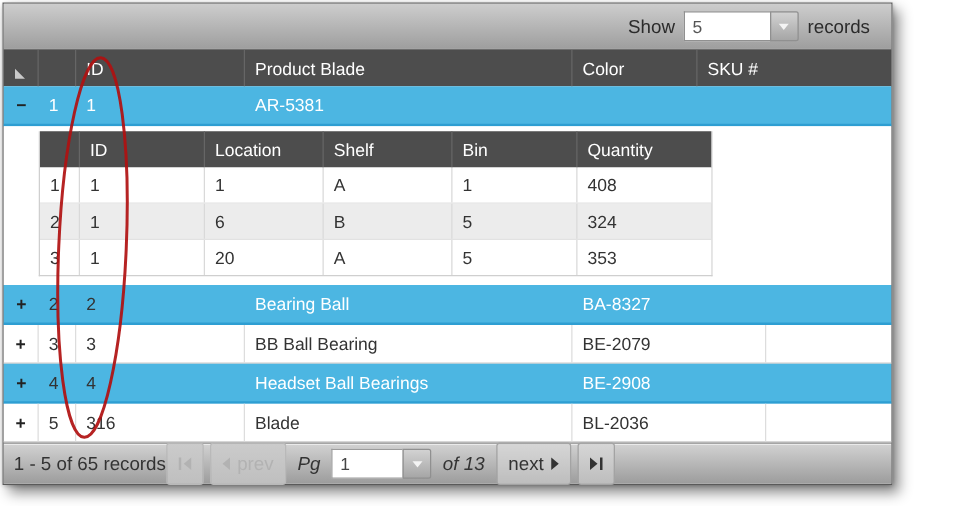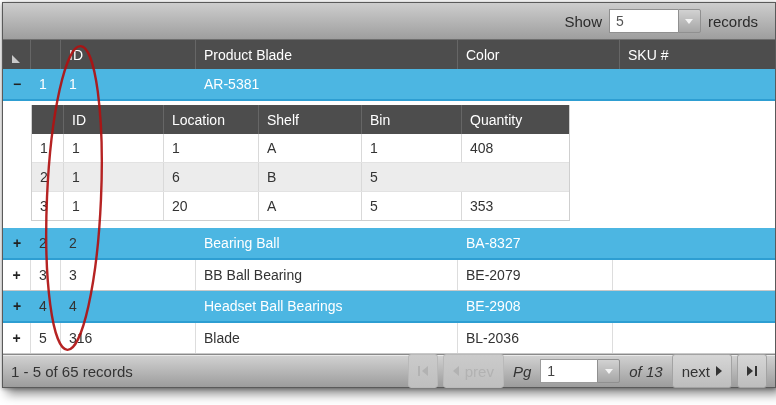--- a/index.html
+++ b/index.html
@@ -3,21 +3,21 @@
 <meta charset="utf-8">
 <style>
   html,body{margin:0;padding:0;}
   body{
     width:776px;height:405px;position:relative;overflow:hidden;
     background:#ffffff;
     font-family:"Liberation Sans","DejaVu Sans",sans-serif;
     -webkit-font-smoothing:antialiased;
   }
   .widget{
-    position:absolute;left:2px;top:2px;width:774px;
+    position:absolute;left:2px;top:2px;width:712px;
     background:#fff;border:1px solid #5a5a5a;box-sizing:border-box;
     box-shadow:0 1px 4px rgba(0,0,0,.35), 5px 6px 10px rgba(0,0,0,.45);
   }
   
   .toolbar{
     height:36px;background:linear-gradient(#cdcdcd,#9e9e9e);
     border-bottom:1px solid #6e6e6e;
     display:flex;align-items:center;justify-content:flex-end;
     padding:0 10px;font-size:15px;color:#2b2b2b;
   }
@@ -67,21 +67,21 @@
   .s-num{width:32px;}
   .s-id{width:100px;}
   .s-loc{width:95px;}
   .s-shelf{width:103px;}
   .s-bin{width:100px;}
   .s-qty{width:107px;}
   
   .gfoot{
     height:32px;background:linear-gradient(#d2d2d2,#9c9c9c);
     border-top:1px solid #8a8a8a;box-shadow:inset 0 1px 0 rgba(255,255,255,.55);
-    display:flex;align-items:center;justify-content:space-between;
+    display:flex;align-items:center;
     padding:0 8px;font-size:15px;color:#333;
   }
   .pager{display:flex;align-items:center;gap:5px;}
   .pbtn{
     height:24px;padding:16px 9px;border:1px solid #a3a3a3;border-radius:3px;
     background:linear-gradient(#d6d6d6,#bdbdbd);color:#333;font-size:15px;
     display:flex;align-items:center;gap:6px;cursor:pointer;box-sizing:border-box;
   }
   .pbtn.disabled{color:#b2b2b2;border-color:#b9b9b9;background:linear-gradient(#cbcbcb,#bfbfbf);}
   .tri-l{width:0;height:0;border-top:5px solid transparent;border-bottom:5px solid transparent;border-right:6px solid currentColor;}
@@ -149,20 +149,21 @@
         <div class="cell s-shelf">A</div>
         <div class="cell s-bin">1</div>
         <div class="cell s-qty">408</div>
       </div>
       <div class="srow alt">
         <div class="cell s-num">2</div>
         <div class="cell s-id">1</div>
         <div class="cell s-loc">6</div>
         <div class="cell s-shelf">B</div>
         <div class="cell s-bin">5</div>
+        <div class="cell s-qty">324</div>
       </div>
       <div class="srow">
         <div class="cell s-num">3</div>
         <div class="cell s-id">1</div>
         <div class="cell s-loc">20</div>
         <div class="cell s-shelf">A</div>
         <div class="cell s-bin">5</div>
         <div class="cell s-qty">353</div>
       </div>
     </div>

